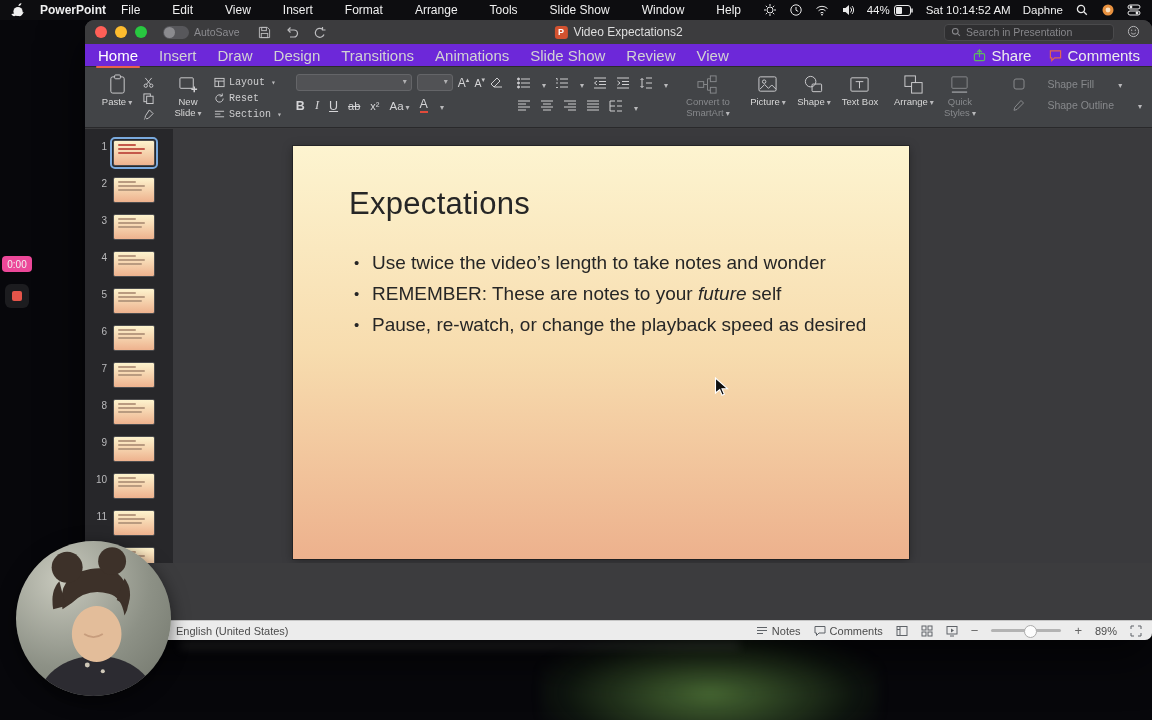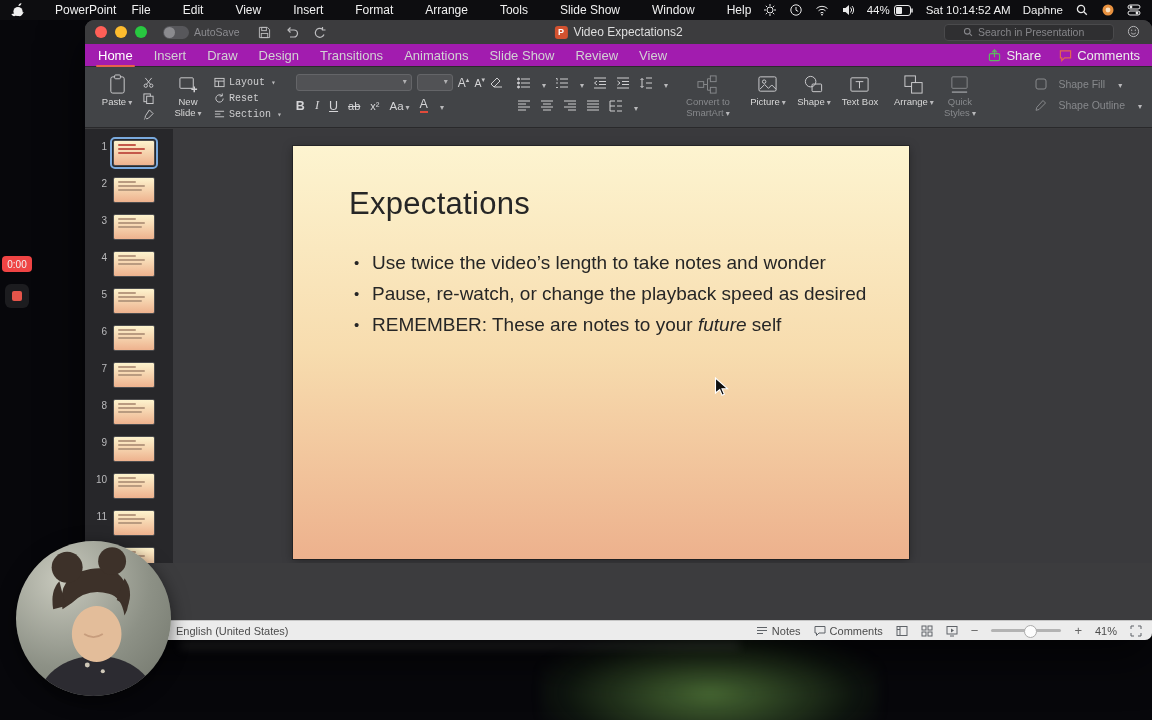--- a/index.html
+++ b/index.html
@@ -11,21 +11,21 @@
   .glow { position:absolute; left:540px; top:628px; width:340px; height:130px;
     background:radial-gradient(ellipse at center, rgba(125,185,85,.55), rgba(50,90,35,.18) 60%, transparent 78%);
     filter:blur(5px); }
   .dock-blur { position:absolute; left:180px; top:641px; width:560px; height:8px;
     background:rgba(170,170,170,.22); filter:blur(4px); border-radius:5px; }
 
   
   .menubar { position:absolute; top:0; left:0; right:0; height:20px; background:#0d0d10;
     display:flex; align-items:center; padding:0 11px; color:#f0f0f0; font-size:12px; z-index:70; }
   .mb-left { display:flex; align-items:center; gap:15px; }
-  .mb-app { font-weight:normal;margin-left:15px; }
+  .mb-app { font-weight:bold; }
   .mb-item { white-space:nowrap; }
   .mb-right { margin-left:auto; display:flex; align-items:center; gap:12px; font-size:11.5px;justify-content:center; }
   .mi { width:14px; height:14px; }
   .mb-batt { display:flex; align-items:center; gap:4px; }
 
   
   .pp-window { position:absolute; left:85px; top:20px; width:1067px; height:620px;
     border-radius:9px 9px 7px 7px; overflow:hidden; background:#3c3c3e;
     box-shadow:0 18px 45px rgba(0,0,0,.65); z-index:10; }
 
@@ -35,27 +35,27 @@
   .l-close{background:#ff5f57;} .l-min{background:#febc2e;} .l-zoom{background:#28c840;}
   .autosave { display:flex; align-items:center; gap:5px; margin-left:16px; color:#8c8c90; font-size:10.5px; }
   .toggle { width:26px; height:13px; border-radius:7px; background:#57575b; position:relative; }
   .toggle::after { content:""; position:absolute; left:1px; top:1px; width:11px; height:11px; border-radius:50%; background:#8b8b8f; }
   .tb-icons { display:flex; gap:14px; margin-left:18px; align-items:center; }
   .doc-title { position:absolute; left:50%; transform:translateX(-50%); display:flex; align-items:center; gap:6px;
     color:#dedede; font-size:12px; white-space:nowrap; }
   .pp-doc-icon { width:13px; height:13px; background:#d35230; border-radius:3px; color:#fff; font-size:9px;
     font-weight:bold; display:flex; align-items:center; justify-content:center; }
   .search-box { position:absolute; right:38px; top:3.5px; width:170px; height:17px; background:#2f2f31;
-    border:1px solid #4a4a4c; border-radius:4px; display:flex; align-items:center; gap:5px; padding:0 18px;
+    border:1px solid #4a4a4c; border-radius:4px; display:flex; align-items:center; gap:5px; padding:0 6px;
     color:#86868a; font-size:10.5px; }
   .tb-smiley { position:absolute; right:12px; top:5px; }
 
   
-  .tabrow { height:23px; background:#a21caf; border-bottom:1px solid #2b2b2d; display:flex; align-items:center;
-    padding:0 12px; gap:19px; font-size:13px; color:#d2d2d4; }
+  .tabrow { height:23px; background:#6d28d9; border-bottom:1px solid #2b2b2d; display:flex; align-items:center;
+    padding:0 12px; gap:19px; font-size:15px; color:#d2d2d4; }
   .tab { position:relative; padding:3px 1px; white-space:nowrap; }
   .tab.active { color:#ffffff; }
   .tab.active::after { content:""; position:absolute; left:-1px; right:-1px; bottom:-1px; height:2px;
     background:#e8604c; border-radius:1px; }
   .tab-actions { margin-left:auto; display:flex; gap:18px; align-items:center; color:#ececec; }
   .act-btn { display:flex; align-items:center; gap:5px; }
 
   
   .ribbon { height:61px; background:#424447; border-bottom:1px solid #29292b; display:flex;
     align-items:flex-start; padding:7px 10px 3px 12px; gap:14px; color:#d5d5d7; }
@@ -79,21 +79,21 @@
   .fmt-i { font-style:italic; font-family:"Liberation Serif",serif; }
   .fmt-u { text-decoration:underline; }
   .fmt-s { text-decoration:line-through; font-size:11px; }
   .fmt-sup { font-size:11px; }
   .fmt-color { border-bottom:2.5px solid #e14b3b; line-height:1; }
   .grow-a::after { content:"▴"; font-size:7px; vertical-align:super; color:#c8c8ca; }
   .shrink-a::after { content:"▾"; font-size:7px; vertical-align:super; color:#c8c8ca; }
   .pi { width:14px; height:12px; }
   .para-row { display:flex; gap:9px; align-items:center; height:17px; }
   .fills { margin-left:auto; display:flex; flex-direction:column; gap:9px; padding-top:4px; }
-  .fill-item { display:flex; align-items:center; gap:11px; font-size:10.5px; white-space:nowrap; }
+  .fill-item { display:flex; align-items:center; gap:22px; font-size:10.5px; white-space:nowrap; }
 
   
   .content { position:absolute; top:109px; bottom:77px; left:0; right:0; display:flex; }
   .thumb-panel { width:88px; background:#27272a; padding-top:11px; overflow:hidden; flex:none; }
   .thumb-row { display:flex; align-items:flex-start; gap:6px; margin-bottom:11px; height:26px; padding-left:8px; }
   .thumb-num { width:14px; text-align:right; font-size:10px; color:#bababc; padding-top:1px; }
   .thumb { width:42px; height:26px; background:linear-gradient(#fdf3cd,#eeb28e); border-radius:2px;
     border:1px solid #4c4c4e; padding:3px 4px; flex:none; }
   .thumb.selected { outline:2px solid #7aaade; outline-offset:1px; }
   .thumb i { display:block; height:2px; background:#b99b80; margin-bottom:2px; border-radius:1px; }
@@ -120,21 +120,21 @@
     padding:0 10px 0 91px; }
   .sb-right { margin-left:auto; display:flex; align-items:center; gap:13px; }
   .sb-item { display:flex; align-items:center; gap:4px; }
   .si { width:12px; height:12px; }
   .zoom-slider { width:70px; height:3px; background:#b3b3b3; border-radius:2px; position:relative; }
   .zoom-slider::after { content:""; position:absolute; left:46%; top:-4px; width:11px; height:11px;
     border-radius:50%; background:#fdfdfd; border:1px solid #aaa; }
   .zoom-sign { font-size:13px; color:#666; }
 
   
-  .rec-timer { position:absolute; left:2px; top:256px; width:30px; height:16px; background:#ef4444;
+  .rec-timer { position:absolute; left:2px; top:256px; width:30px; height:16px; background:#ec4899;
     border-radius:4px; color:#f2f2f2; font-size:10px; display:flex; align-items:center; justify-content:center;
     z-index:40; }
   .rec-stop { position:absolute; left:5px; top:284px; width:24px; height:24px; background:#1c1c1f;
     border-radius:6px; display:flex; align-items:center; justify-content:center; z-index:40; }
   .rec-stop b { width:10px; height:10px; background:#e5544a; border-radius:2px; }
 
   .webcam { position:absolute; left:16px; top:541px; width:155px; height:155px; border-radius:50%;
     overflow:hidden; z-index:60; box-shadow:0 5px 18px rgba(0,0,0,.55);
     background:radial-gradient(circle at 30% 25%, #c8c9bd, #8d9186 55%, #6e7268); }
   .webcam svg { width:100%; height:100%; }
@@ -641,22 +641,22 @@
             <i></i>
             <i></i>
           </div>
         </div>
       </div>
     <div class="workspace">
       <div class="slide-canvas">
         <div class="slide-title">Expectations</div>
         <ul class="bullet-list">
             <li><span class="seg-normal">Use twice the video’s length to take notes and wonder</span></li>
+            <li><span class="seg-normal">REMEMBER: These are notes to your </span><span class="seg-italic">future</span><span class="seg-normal"> self</span></li>
             <li><span class="seg-normal">Pause, re-watch, or change the playback speed as desired</span></li>
-            <li><span class="seg-normal">REMEMBER: These are notes to your </span><span class="seg-italic">future</span><span class="seg-normal"> self</span></li>
           </ul>
       </div>
     </div>
   </div>
 
 
   <div class="statusbar">
     <span>English (United States)</span>
     <div class="sb-right">
       <span class="sb-item">
@@ -688,21 +688,21 @@
       <span class="sb-item">
         <svg class="si" viewBox="0 0 12 12" fill="none" stroke="#5f6368">
             <rect x="1" y="1.5" width="10" height="7.5"></rect>
             <path d="M5 3.5l3 2-3 2z" fill="#5f6368" stroke="none"></path>
             <path d="M4 11h4"></path>
           </svg>
       </span>
       <span class="zoom-sign">−</span>
       <span class="zoom-slider"></span>
       <span class="zoom-sign">+</span>
-      <span>41%</span>
+      <span>89%</span>
       <span class="sb-item">
         <svg class="si" viewBox="0 0 12 12" fill="none" stroke="#5f6368">
             <path d="M1 4V1h3M8 1h3v3M11 8v3H8M4 11H1V8"></path>
           </svg>
       </span>
     </div>
   </div>
 </div>
 
 <div class="webcam">

